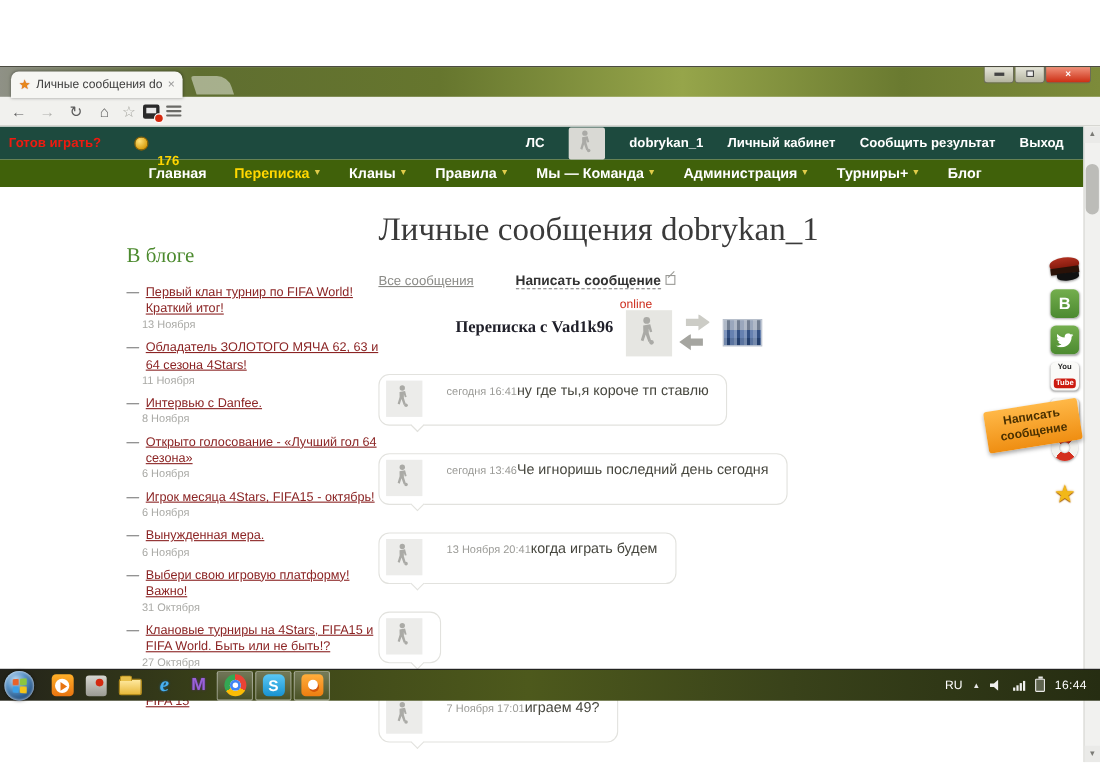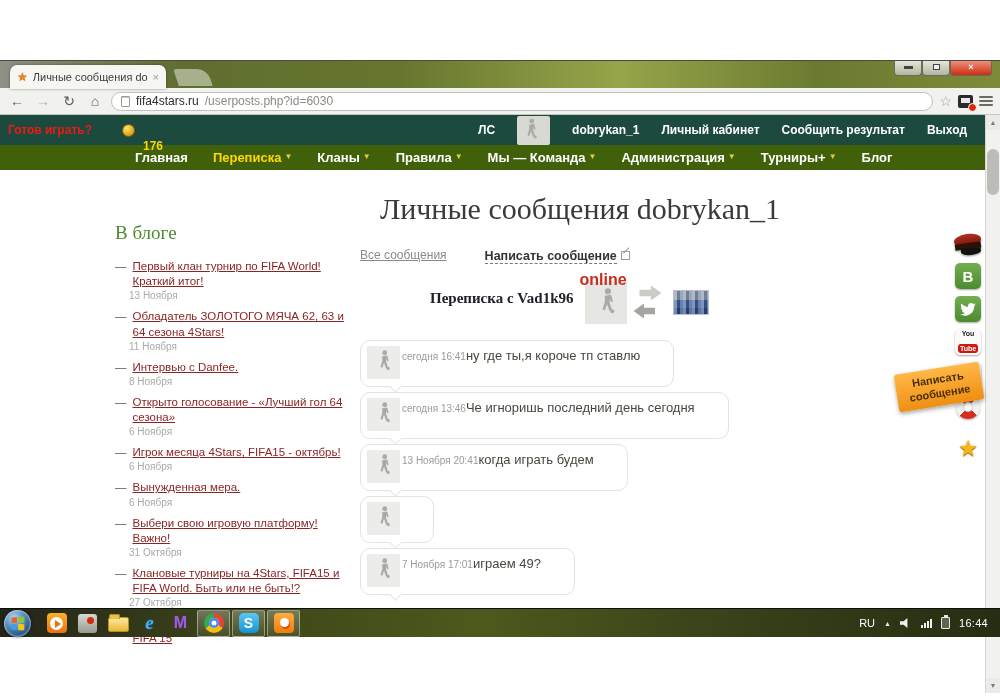--- a/index.html
+++ b/index.html
@@ -77,49 +77,49 @@
 
   
   .sidebar { position:absolute; left:115px; top:52px; width:235px; }
   .sb-title { font-family:"Liberation Serif", serif; font-size:19px; color:#4c8a2e; margin-bottom:15px; }
   .sb-item { display:flex; gap:6px; font-size:11.5px; line-height:1.32; }
   .sb-dash { color:#555; }
   .sb-link { color:#8b2424; text-decoration:underline; }
   .sb-date { font-size:10px; color:#a9a9a5; margin:1px 0 8px 14px; }
 
   
-  .main { position:absolute; left:360px; top:22px; width:440px;text-align:center; }
+  .main { position:absolute; left:344px; top:22px; width:440px; }
   .page-title { font-family:"Liberation Serif", serif; font-size:30px; font-weight:normal; color:#3a3a3a; }
   .links-row { display:flex; align-items:center; gap:38px; margin-top:20px; }
   .all-link { font-size:12px; color:#8a8a86; text-decoration:underline; }
   .write-link { font-size:12.5px; font-weight:bold; color:#333; border-bottom:1px dashed #777; text-decoration:none; }
   .edit-ic { display:inline-block; width:9px; height:9px; border:1px solid #9a9a96; position:relative; margin-left:4px; }
   .edit-ic::after { content:""; position:absolute; left:1px; top:1px; width:8px; height:1px;
     background:#9a9a96; transform:rotate(-45deg); transform-origin:left top; }
 
   .conv-row { display:flex; align-items:center; gap:12px; margin:8px 0 0 70px; }
   .conv-label { font-family:"Liberation Serif", serif; font-weight:bold; font-size:15px; color:#20202a; }
   .conv-ava-wrap { position:relative; margin-top:10px; }
-  .online { position:absolute; top:-11px; left:-6px; color:#cc2a1a; font-size:16px; font-weight:bold; }
+  .online { position:absolute; top:-11px; left:-6px; color:#cc2a1a; font-size:11px; font-weight:normal; }
   .conv-avatar { width:42px; height:42px; background:#e6e6e2; display:flex; align-items:center; justify-content:center; }
   .conv-arrows { display:flex; flex-direction:column; gap:3px; margin-top:8px; }
   .arr-r { width:22px; height:15px; background:#ccccc6;
     clip-path:polygon(0 28%,52% 28%,52% 0,100% 50%,52% 100%,52% 72%,0 72%); }
   .arr-l { width:22px; height:15px; background:#a5a5a0; margin-left:-6px;
     clip-path:polygon(100% 28%,48% 28%,48% 0,0 50%,48% 100%,48% 72%,100% 72%); }
   .team-logo { width:36px; height:25px; margin-top:8px; border:1px solid #b8c0cc;
     background:linear-gradient(180deg,#8694aa 0 38%,#3c5e9a 38% 72%,#2a4a80 72% 100%);
     position:relative; overflow:hidden; }
   .team-logo::after { content:""; position:absolute; inset:0;
     background:repeating-linear-gradient(90deg, rgba(255,255,255,.35) 0 3px, rgba(0,0,0,.15) 3px 6px, rgba(200,210,230,.3) 6px 9px); }
 
   
   .msgs { margin-top:16px; }
-  .msg { position:relative; display:flex; gap:2px; width:max-content; border:1px solid #e2e2de;
-    border-radius:10px; background:#fff; padding:5px 33px 7px 6px; margin-bottom:5px; }
+  .msg { position:relative; display:flex; gap:22px; width:max-content; border:1px solid #e2e2de;
+    border-radius:10px; background:#fff; padding:5px 16px 7px 6px; margin-bottom:25px; }
   .msg::after { content:""; position:absolute; left:30px; bottom:-5px; width:8px; height:8px; background:#fff;
     border-right:1px solid #e2e2de; border-bottom:1px solid #e2e2de; transform:rotate(45deg); }
   .msg-avatar { width:33px; height:33px; background:#ececea; display:flex; align-items:center; justify-content:center; }
   .m-date { font-size:10px; color:#9a9a96; margin:2px 0 3px; }
   .m-text { font-size:13px; color:#47473f; white-space:nowrap; }
 
   
   .social { position:absolute; right:2px; top:64px; width:30px; display:flex; flex-direction:column;
     align-items:center; gap:7px; z-index:3; }
   .tile { width:26px; height:26px; border-radius:5px; box-shadow:0 1px 2px rgba(0,0,0,.35);
@@ -215,25 +215,20 @@
         <div class="wb"><span class="rsq"></span></div>
         <div class="wb close">×</div>
       </div>
     </div>
 
     <div class="toolbar">
       <span class="nav-ic">←</span>
       <span class="nav-ic fwd">→</span>
       <span class="nav-ic">↻</span>
       <span class="nav-ic">⌂</span>
-      <div class="urlbar">
-        <span class="doc-ic"></span>
-        <span class="url-domain">fifa4stars.ru</span>
-          <span class="url-path">/userposts.php?id=6030</span>
-      </div>
       <span class="star-ic">☆</span>
       <span class="ext-ic">
           <span class="ext-badge"></span>
         </span>
       <span class="menu-ic">
           <span></span>
           <span></span>
           <span></span>
         </span>
     </div>

